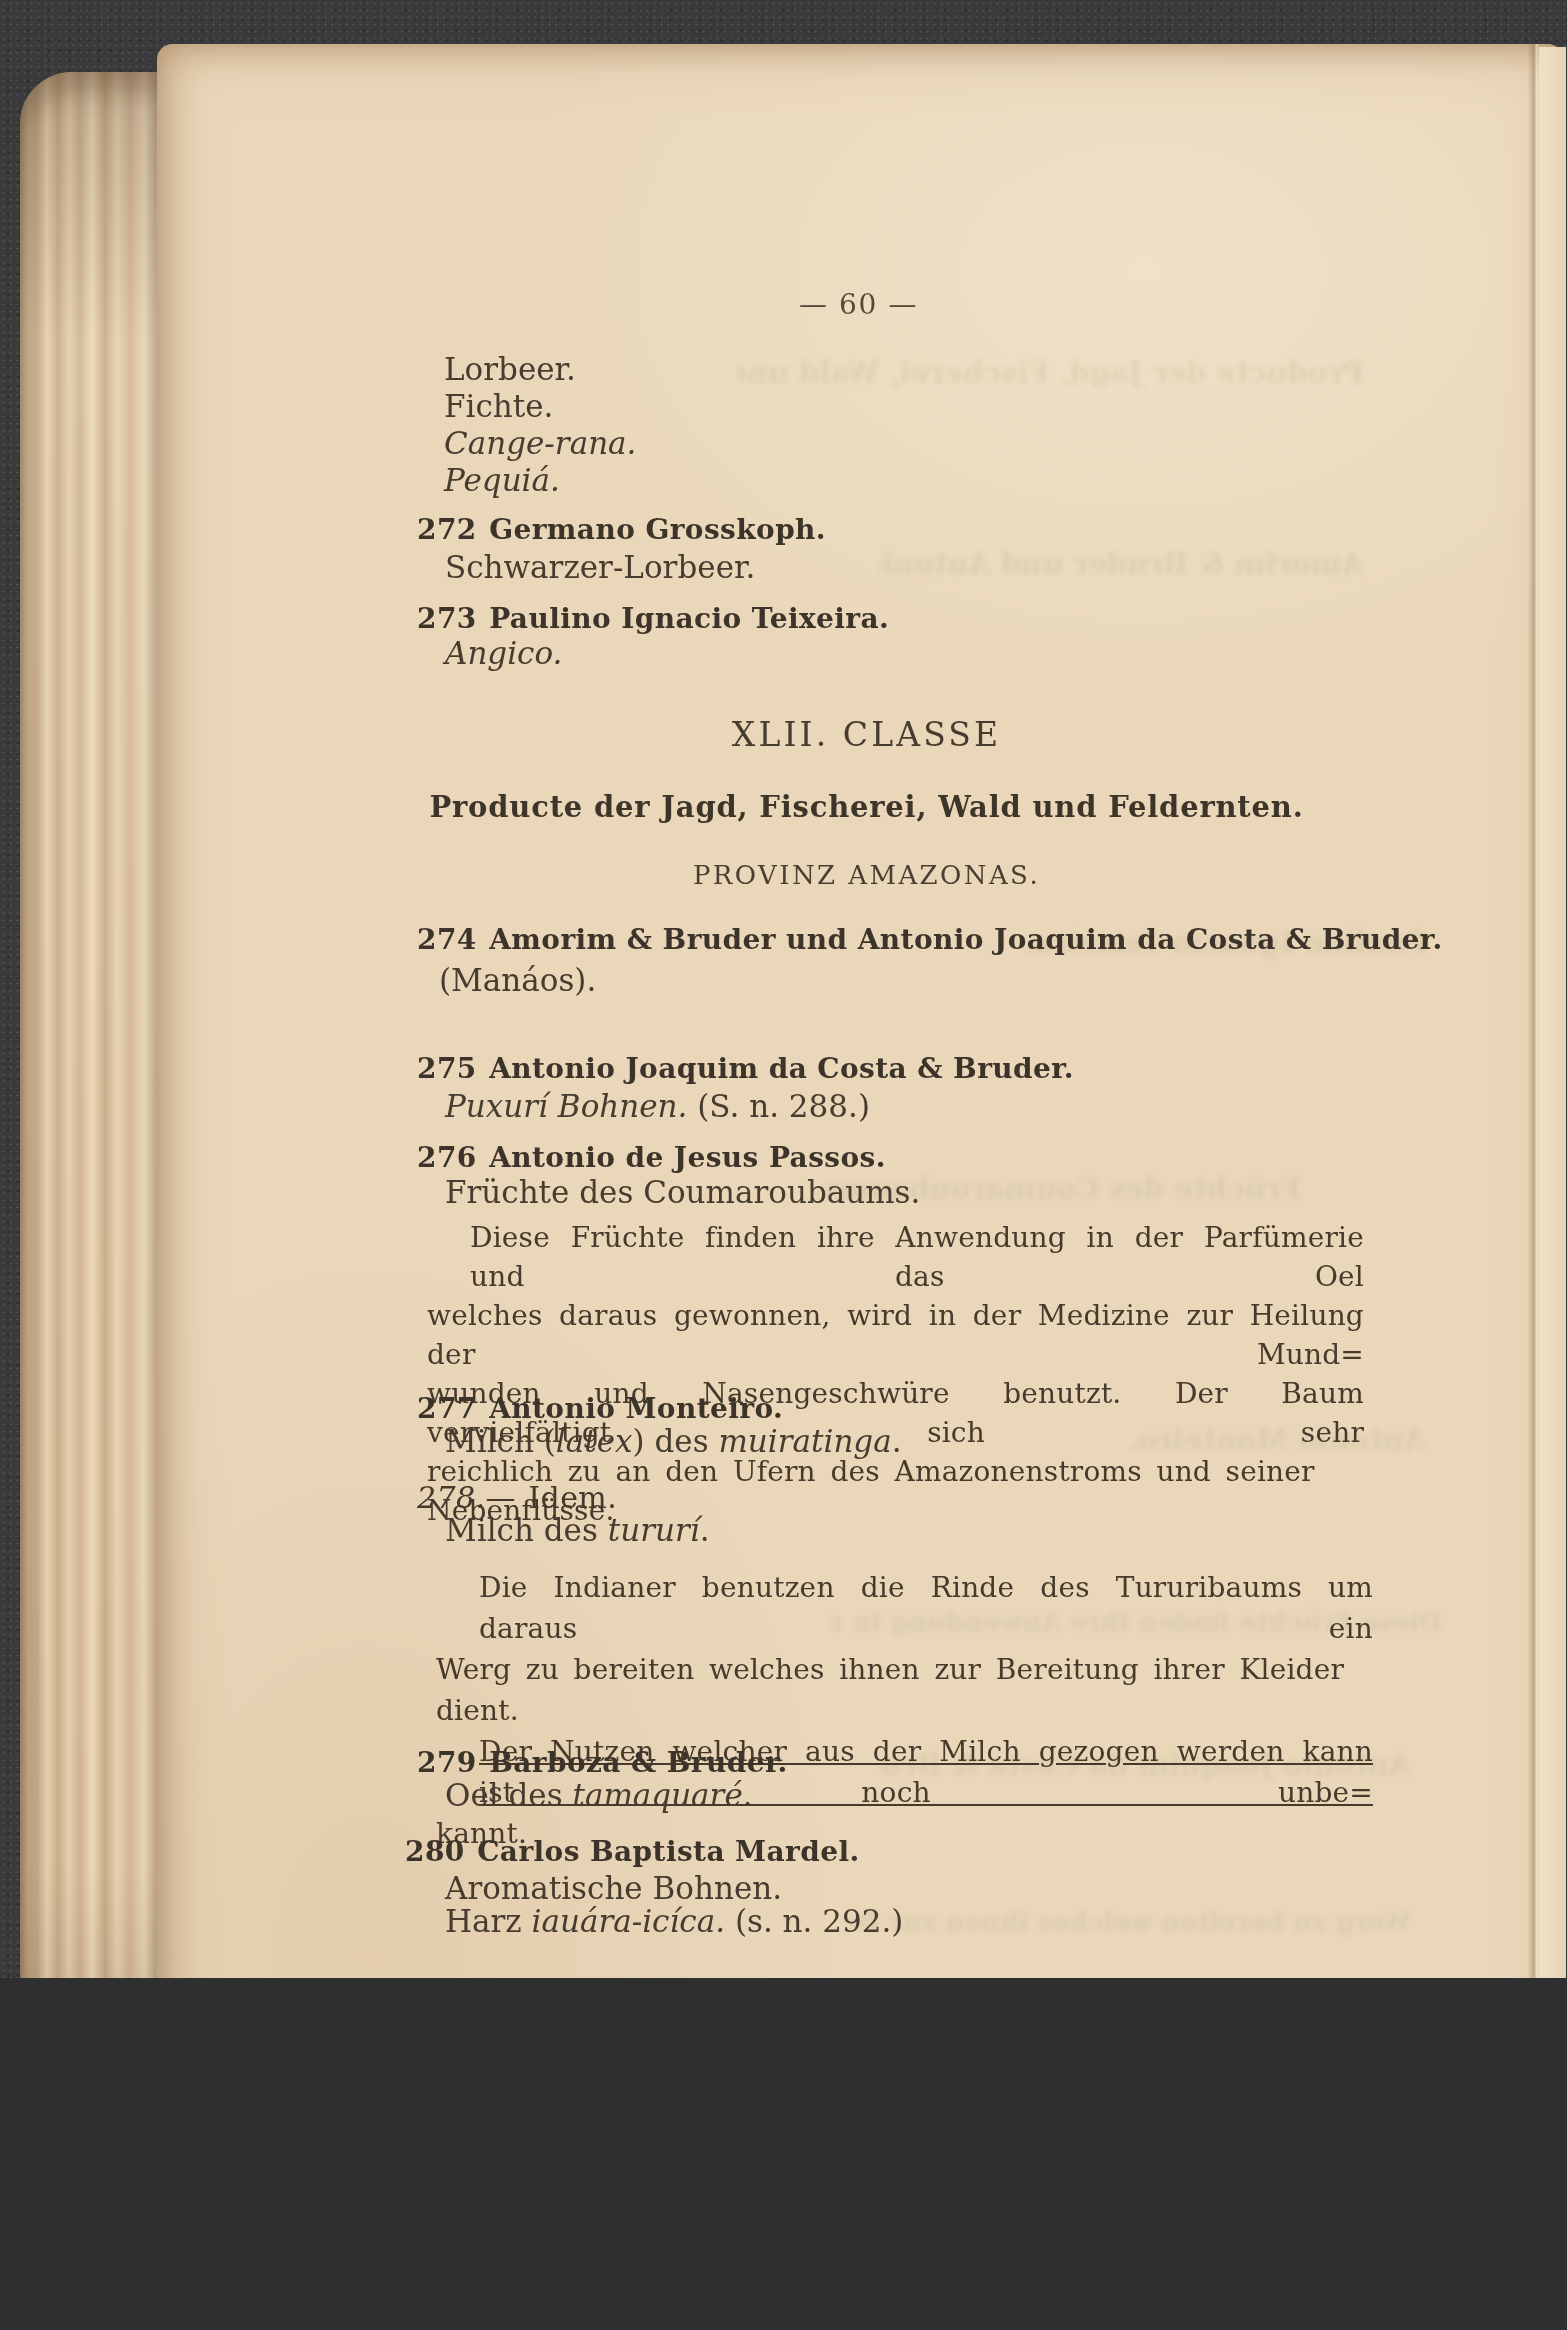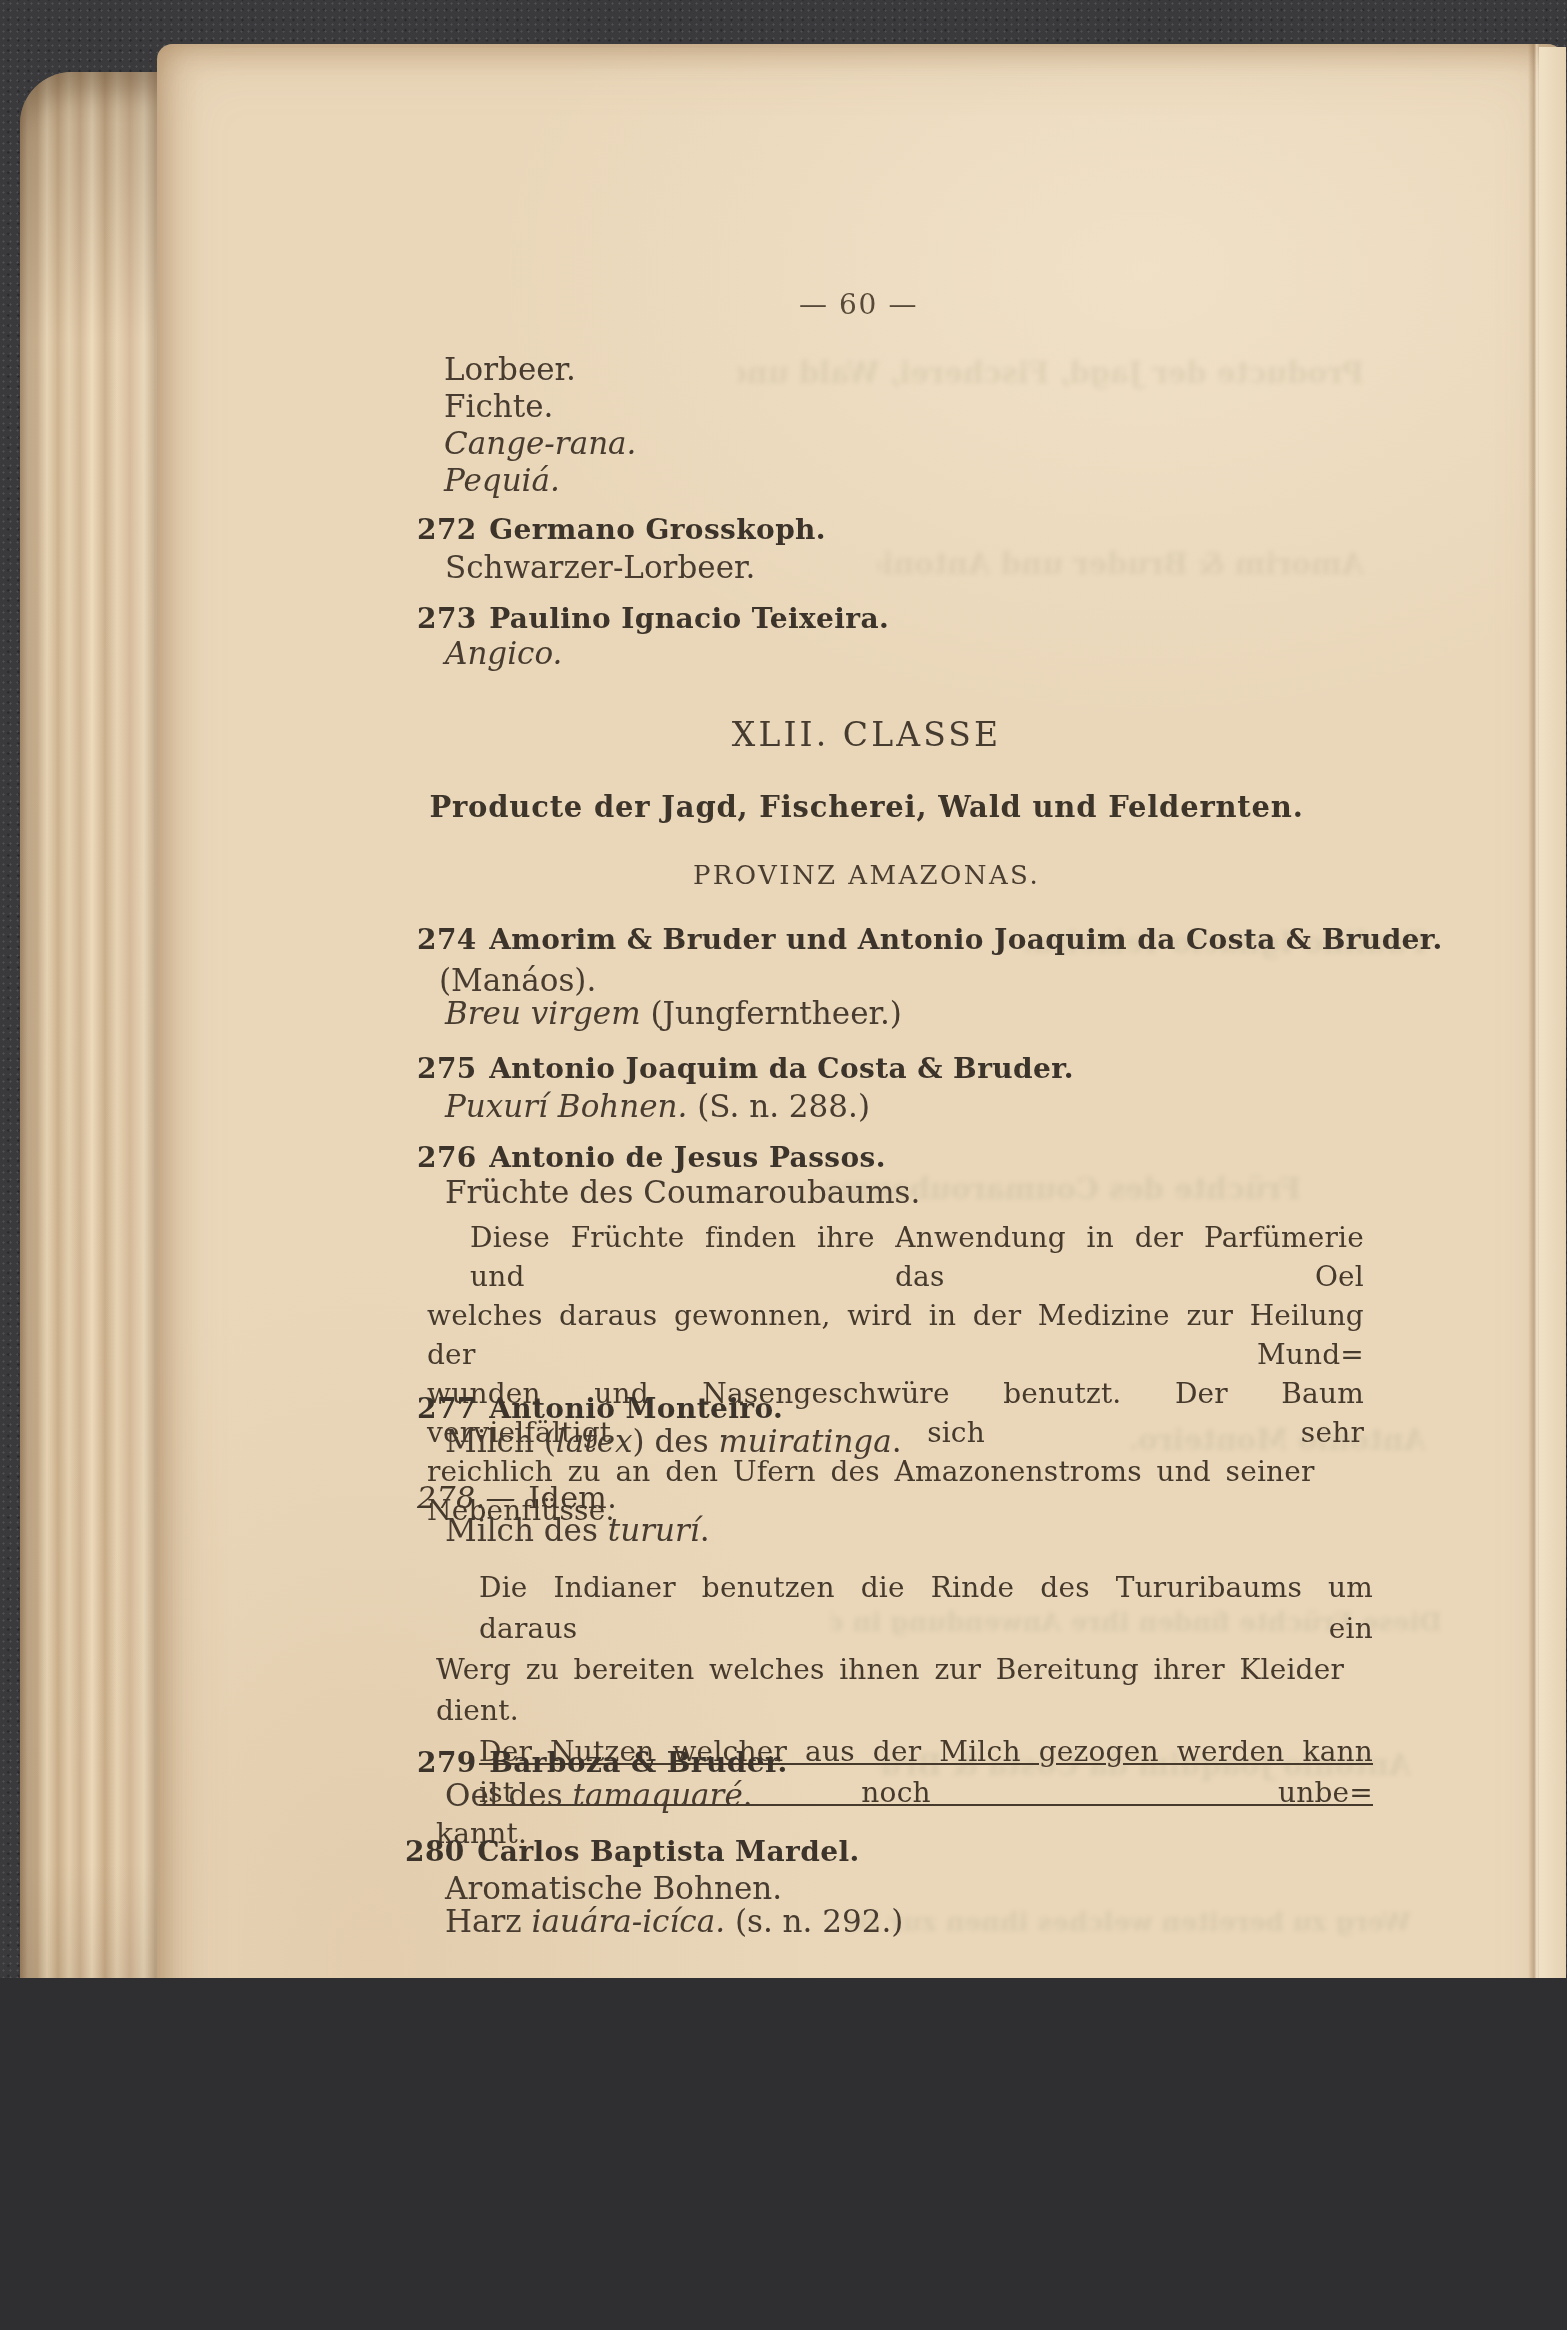--- a/index.html
+++ b/index.html
@@ -104,23 +104,20 @@
     <div class="tx subline italic" style="top:591px;left:288px;">Angico.</div>
 
     <div class="tx classe center" style="top:671px;left:212px;width:995px;">XLII. CLASSE</div>
     <div class="tx subtitle center" style="top:746px;left:212px;width:995px;">Producte der Jagd, Fischerei, Wald und Feldernten.</div>
     <div class="tx provinz center" style="top:816px;left:212px;width:995px;">PROVINZ AMAZONAS.</div>
 
     <div class="tx entry-head" style="top:879px;left:260px;">
       <span class="num">274</span><span>Amorim &amp; Bruder und Antonio Joaquim da Costa &amp; Bruder.</span>
     </div>
     <div class="tx subline" style="top:918px;left:282px;">(Manáos).</div>
-    <div class="tx subline" style="top:951px;left:288px;">
-      <span class="italic">Breu virgem</span><span> (Jungferntheer.)</span>
-    </div>
 
     <div class="tx entry-head" style="top:1008px;left:260px;">
       <span class="num">275</span><span>Antonio Joaquim da Costa &amp; Bruder.</span>
     </div>
     <div class="tx subline" style="top:1044px;left:288px;">
       <span class="italic">Puxurí Bohnen.</span><span> (S. n. 288.)</span>
     </div>
 
     <div class="tx entry-head" style="top:1097px;left:260px;">
       <span class="num">276</span><span>Antonio de Jesus Passos.</span>

